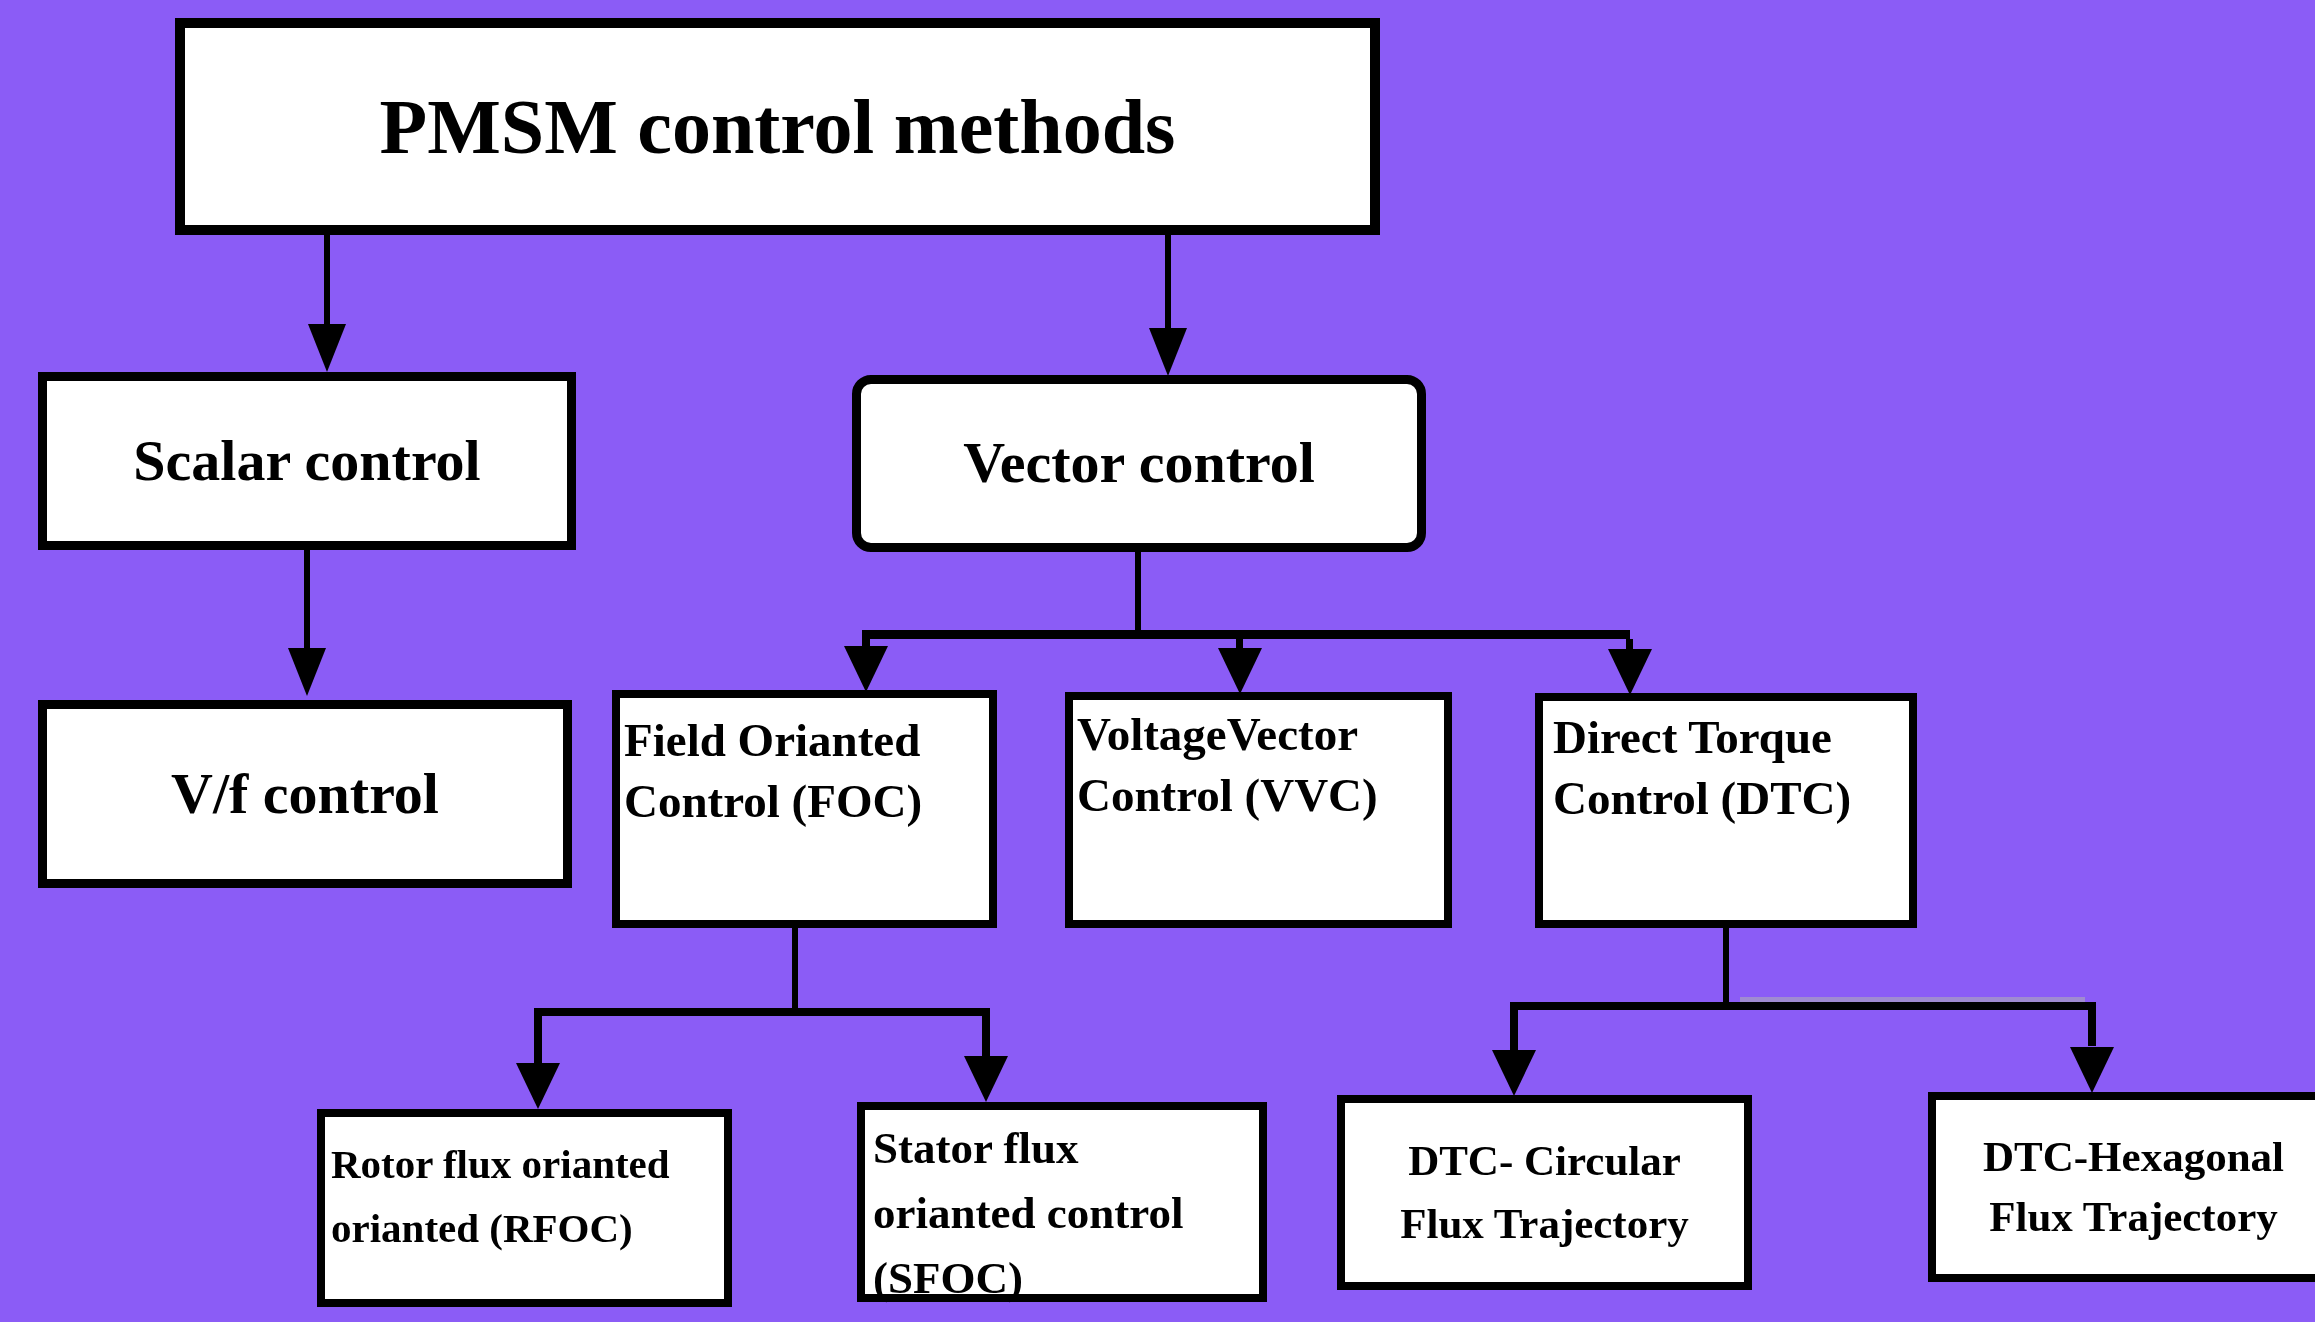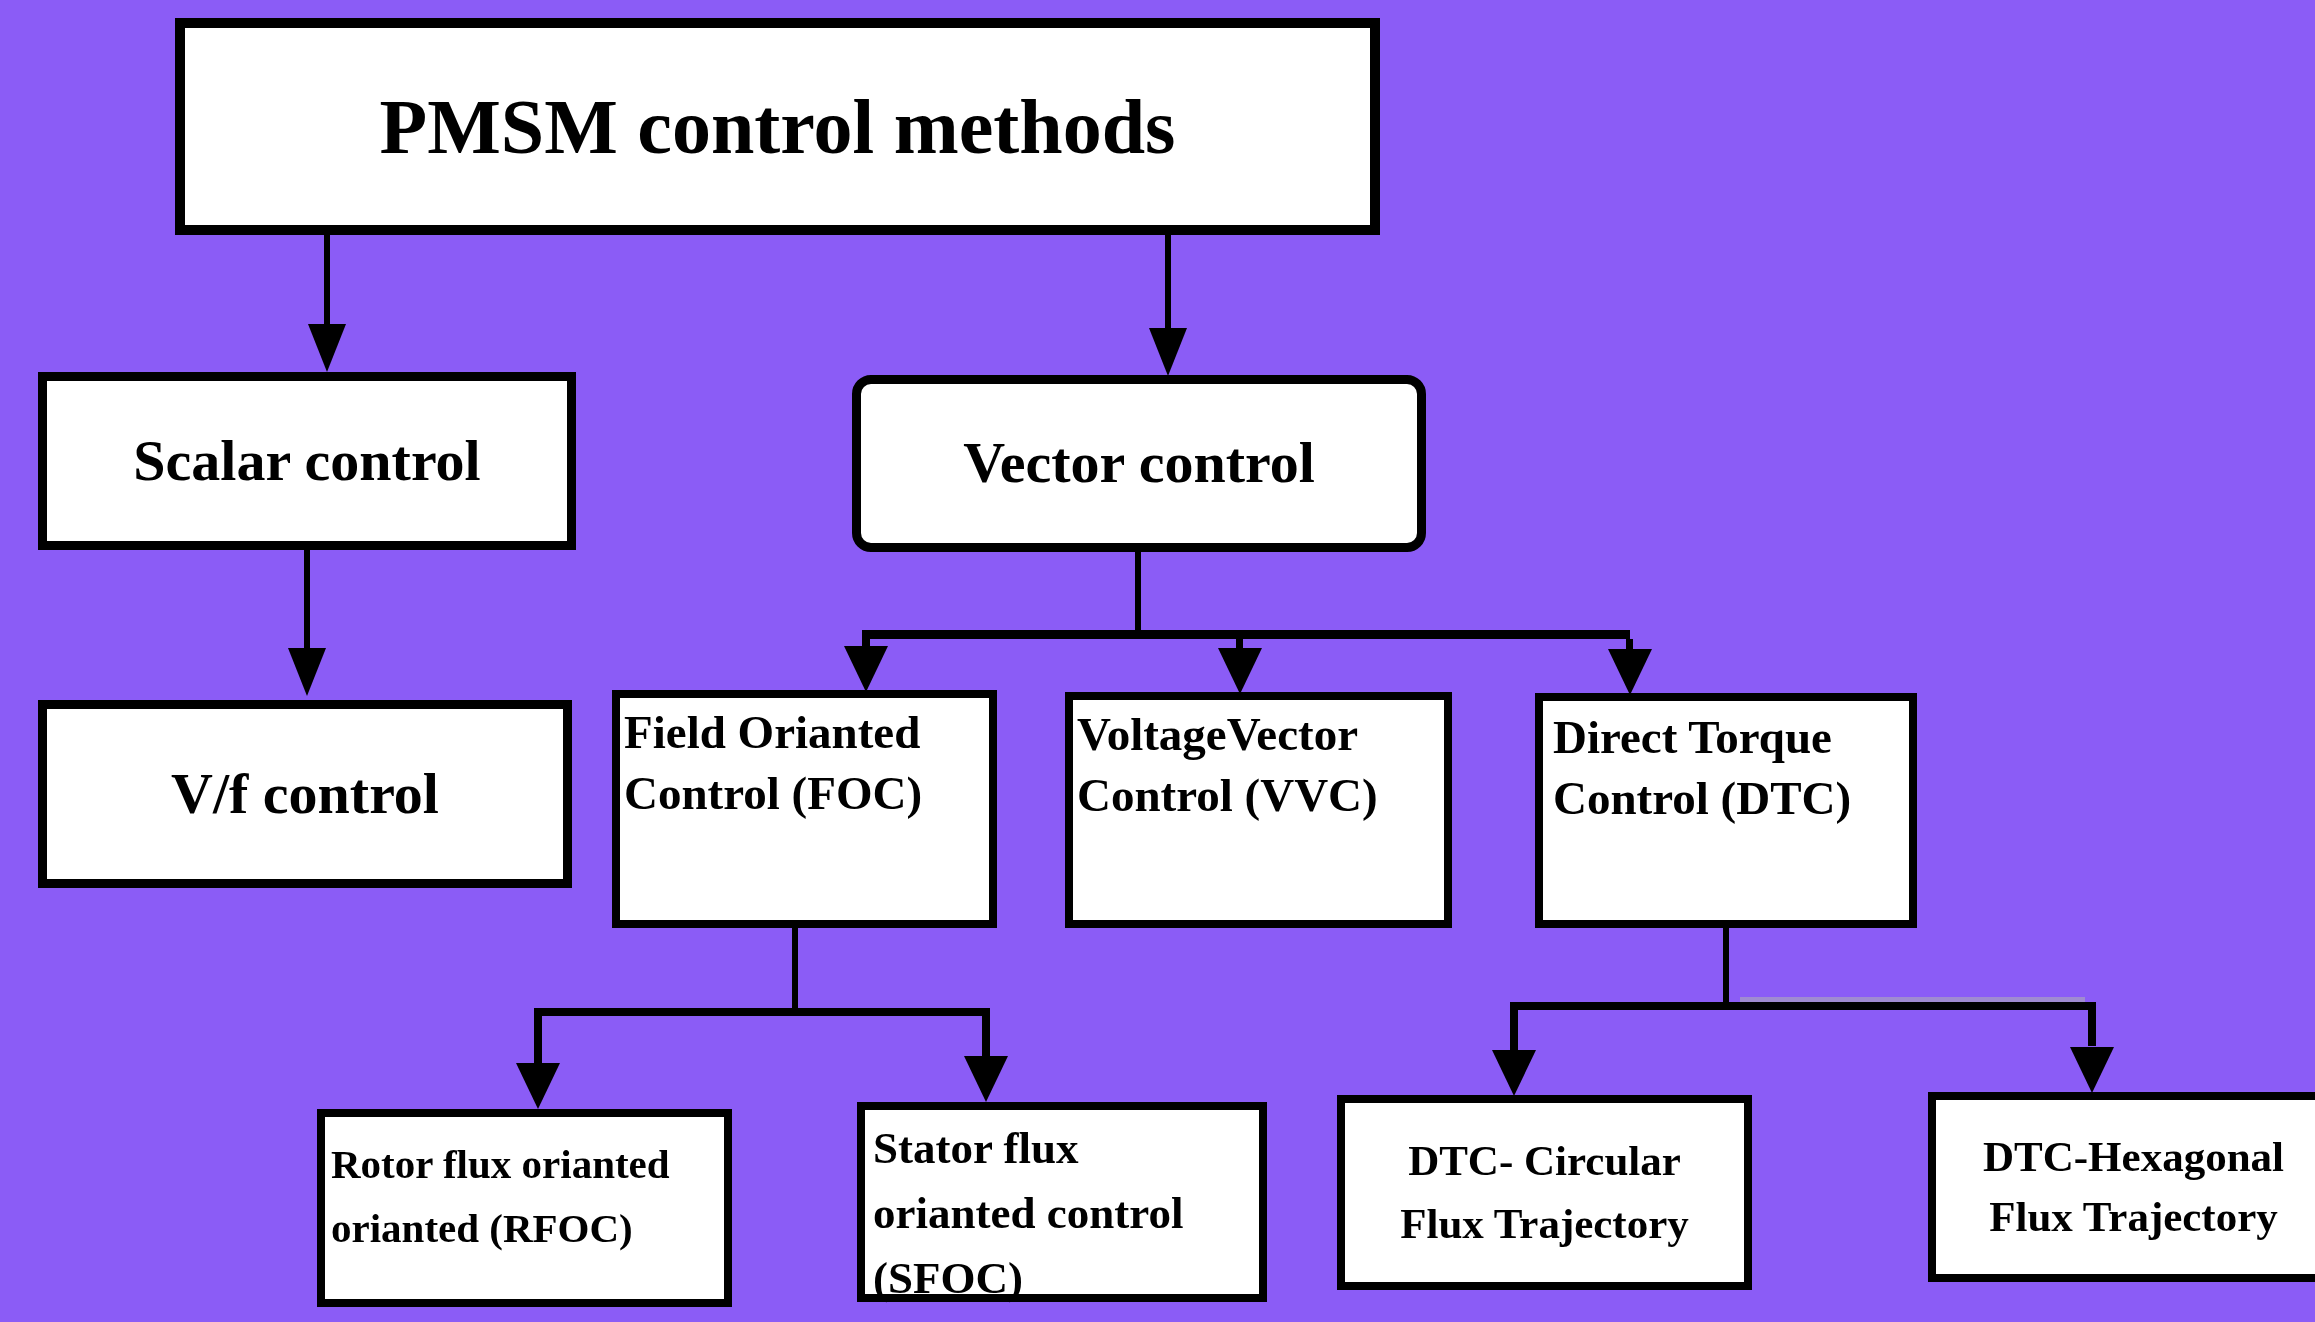--- a/index.html
+++ b/index.html
@@ -79,21 +79,21 @@
 
   <div class="vl" style="left:862px; top:630px; width:8px; height:24px;"></div>
   <div class="ah" style="left:844px; top:646px;"></div>
 
   <div class="vl" style="left:1236px; top:639px; width:7px; height:13px;"></div>
   <div class="ah" style="left:1218px; top:648px;"></div>
 
   <div class="vl" style="left:1626px; top:639px; width:7px; height:13px;"></div>
   <div class="ah" style="left:1608px; top:649px;"></div>
 
-  <div class="node" style="left:612px; top:690px; width:385px; height:238px; font-size:47px; padding:4px 0 0 4px; line-height:1.3;">
+  <div class="node" style="left:612px; top:690px; width:385px; height:238px; font-size:47px; padding:12px 0 0 4px; line-height:1.3;">
     <span class="ln">Field Orianted</span>
     <span class="ln">Control (FOC)</span>
   </div>
 
   <div class="node" style="left:1065px; top:692px; width:387px; height:236px; font-size:47px; padding:4px 0 0 4px; line-height:1.3;">
     <span class="ln">VoltageVector</span>
     <span class="ln">Control (VVC)</span>
   </div>
 
   <div class="node" style="left:1535px; top:693px; width:382px; height:235px; font-size:47px; padding:6px 16px 0 10px; line-height:1.3;">

